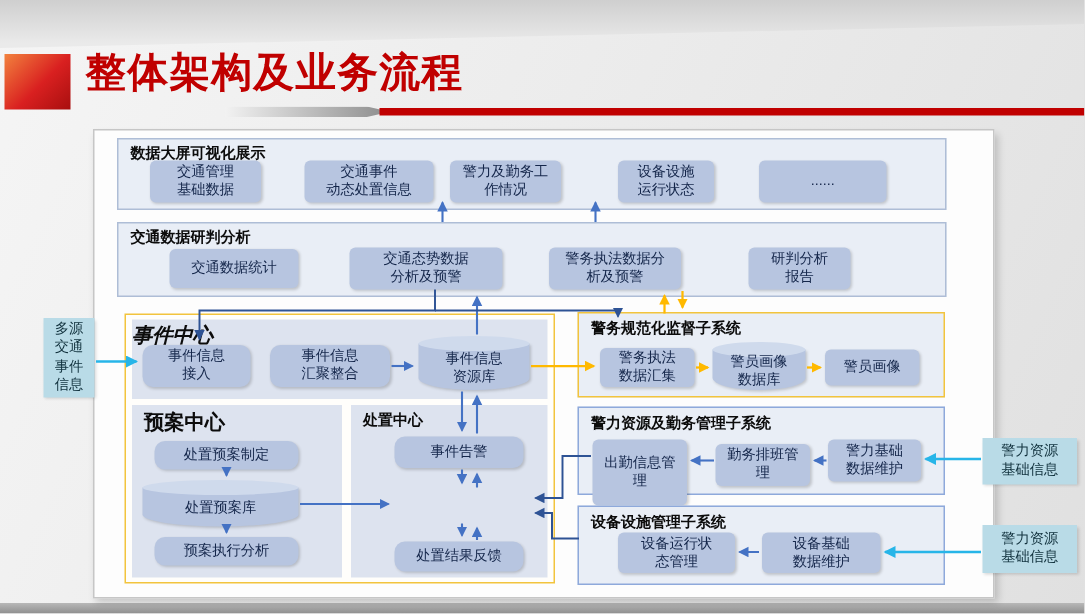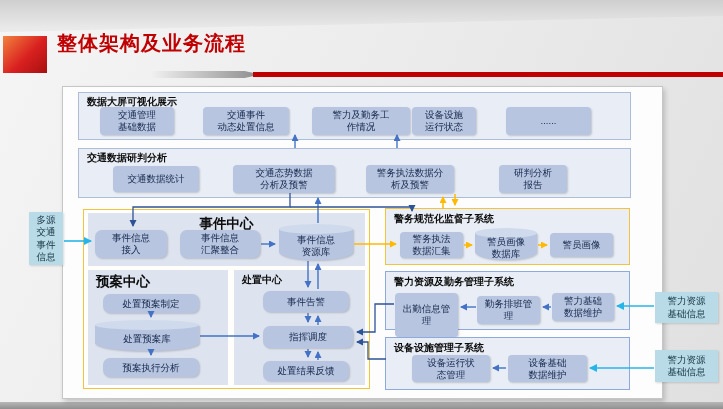--- a/index.html
+++ b/index.html
@@ -6,35 +6,35 @@
   .stage{position:relative;width:723px;height:409px;overflow:hidden;
          font-family:"Liberation Sans","DejaVu Sans",sans-serif;
          background:linear-gradient(115deg,#f5f5f5 0%,#ececec 45%,#e0e0e0 100%);}
   .bg-top{position:absolute;left:0;top:0;width:723px;height:32px;
           background:linear-gradient(180deg,#cfcfcf,#eaeaea 90%);
           clip-path:polygon(0 0,100% 0,100% 50%,0 100%);}
   .bg-bottom{position:absolute;left:0;bottom:0;width:723px;height:7px;
           background:linear-gradient(180deg,#b8b8b8,#8f8f8f);}
   .red-chip{position:absolute;left:3px;top:36px;width:44px;height:37px;
           background:linear-gradient(135deg,#f2823e 0%,#d92020 55%,#a80f0f 100%);}
-  .slide-title{position:absolute;left:57px;top:30px;margin:0;font-size:20px;font-weight:bold;
+  .slide-title{position:absolute;left:57px;top:30px;margin:0;font-size:27px;font-weight:bold;
           color:#c00000;letter-spacing:1px;}
   .div-gray{position:absolute;left:150px;top:71px;width:110px;height:7px;
           background:linear-gradient(90deg,#f2f2f2,#8c8c8c);
           clip-path:polygon(0 0,86% 0,100% 50%,86% 100%,0 100%);}
   .div-red{position:absolute;left:253px;top:72px;width:470px;height:5px;background:#c00000;}
   .panel{position:absolute;left:62px;top:86px;width:599px;height:311px;background:#fdfdfd;
           border:1px solid #c6c6c6;box-shadow:2px 3px 5px rgba(0,0,0,.18);}
   .sec{position:absolute;box-sizing:border-box;}
   .sec-blue{background:#e9eef6;border:1px solid #aebdd6;}
   .sec-yellow{background:#fffefb;border:1px solid #f2c43d;}
   .sec-bluebrd{background:#e9eef6;border:1px solid #8ea9db;}
   .subpanel{position:absolute;background:#dde3ef;box-sizing:border-box;}
   .sec-title{position:absolute;font-weight:bold;color:#0c0c0c;font-size:10px;white-space:nowrap;}
-  .center-title{font-size:13.5px;text-align:center;}
+  .center-title{font-size:13.5px;text-align:left;font-style:italic;}
   .bx{position:absolute;display:flex;align-items:center;justify-content:center;text-align:center;
       white-space:pre-line;background:#b7c5e0;color:#14264a;font-size:9.5px;line-height:1.25;
       border-radius:4px;box-shadow:1px 1px 2px rgba(0,0,0,.18);box-sizing:border-box;}
   .bx.round{border-radius:7px;}
   .cyanbx{position:absolute;display:flex;align-items:center;justify-content:center;text-align:center;
       white-space:pre-line;background:#b9dbe7;color:#10303c;font-size:9.5px;line-height:1.3;
       box-shadow:1px 1px 2px rgba(0,0,0,.15);}
   .cyl{position:absolute;}
   .cyl-top{position:absolute;left:0;right:0;top:0;height:10px;border-radius:50%;background:#cfdaec;z-index:2;}
   .cyl-body{position:absolute;left:0;right:0;top:5px;bottom:0;background:#b7c5e0;
@@ -58,21 +58,21 @@
 
   <div class="panel"></div>
 
   <div class="sec sec-blue" style="left:78px;top:92px;width:553px;height:48px">
     <div class="sec-title" style="left:8px;top:2px">数据大屏可视化展示</div>
   </div>
   <div class="bx" style="left:100px;top:107px;width:74px;height:28px">交通管理
 基础数据</div>
   <div class="bx" style="left:203px;top:107px;width:86px;height:28px">交通事件
 动态处置信息</div>
-  <div class="bx" style="left:312px;top:107px;width:98px;height:28px">警力及勤务工
+  <div class="bx" style="left:300px;top:107px;width:74px;height:28px">警力及勤务工
 作情况</div>
   <div class="bx" style="left:412px;top:107px;width:64px;height:28px">设备设施
 运行状态</div>
   <div class="bx" style="left:506px;top:107px;width:85px;height:28px">......</div>
 
   <div class="sec sec-blue" style="left:78px;top:148px;width:553px;height:50px">
     <div class="sec-title" style="left:8px;top:2px">交通数据研判分析</div>
   </div>
   <div class="bx" style="left:233px;top:165px;width:102px;height:28px">交通态势数据
 分析及预警</div>
@@ -110,21 +110,20 @@
     <div class="cyl-top"></div>
     <div class="cyl-body"></div>
     <div class="cyl-lbl">处置预案库</div>
   </div>
   <div class="bx round" style="left:103px;top:358px;width:96px;height:19px">预案执行分析</div>
 
   <div class="subpanel" style="left:234px;top:270px;width:131px;height:115px">
     <div class="sec-title" style="left:8px;top:3px;font-size:10px">处置中心</div>
   </div>
   <div class="bx round" style="left:263px;top:291px;width:86px;height:21px">事件告警</div>
-  <div class="bx round" style="left:263px;top:326px;width:90px;height:22px">指挥调度</div>
   <div class="bx round" style="left:263px;top:361px;width:86px;height:20px">处置结果反馈</div>
 
   <div class="sec sec-yellow" style="left:385px;top:208px;width:245px;height:57px;background:#e9eef6">
     <div class="sec-title" style="left:8px;top:3px">警务规范化监督子系统</div>
   </div>
   <div class="bx" style="left:400px;top:232px;width:63px;height:26px">警务执法
 数据汇集</div>
   <div class="cyl" style="left:475px;top:228px;width:62px;height:32px">
     <div class="cyl-top"></div>
     <div class="cyl-body"></div>

